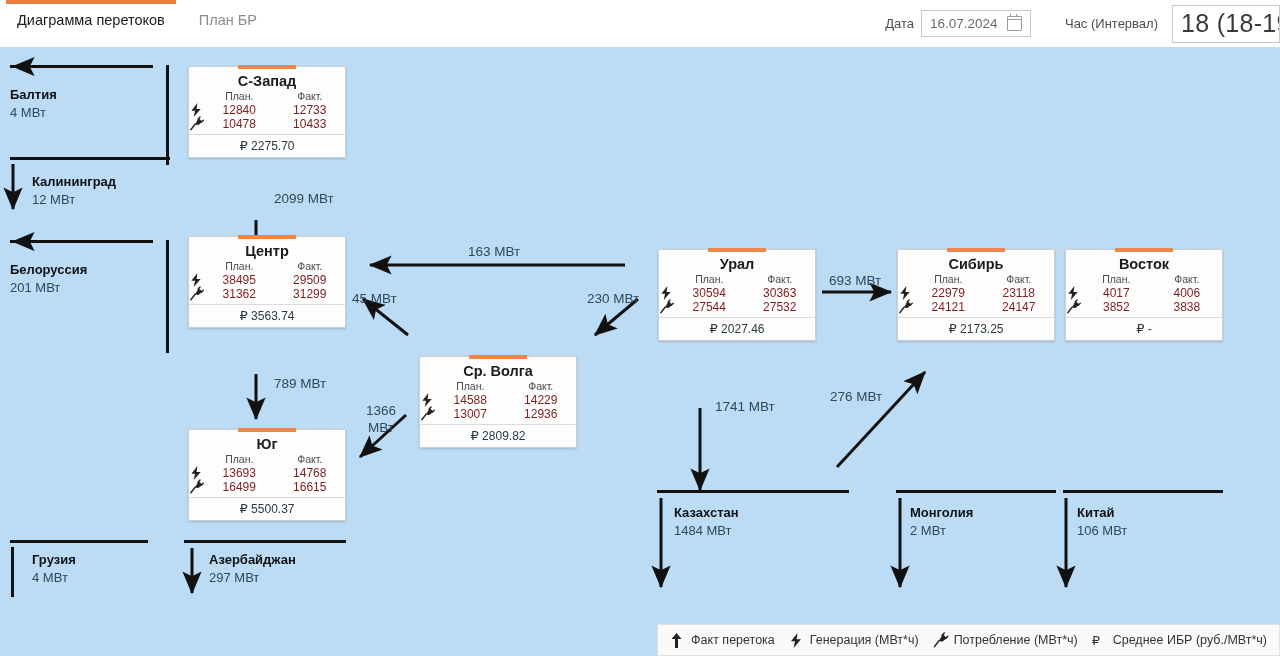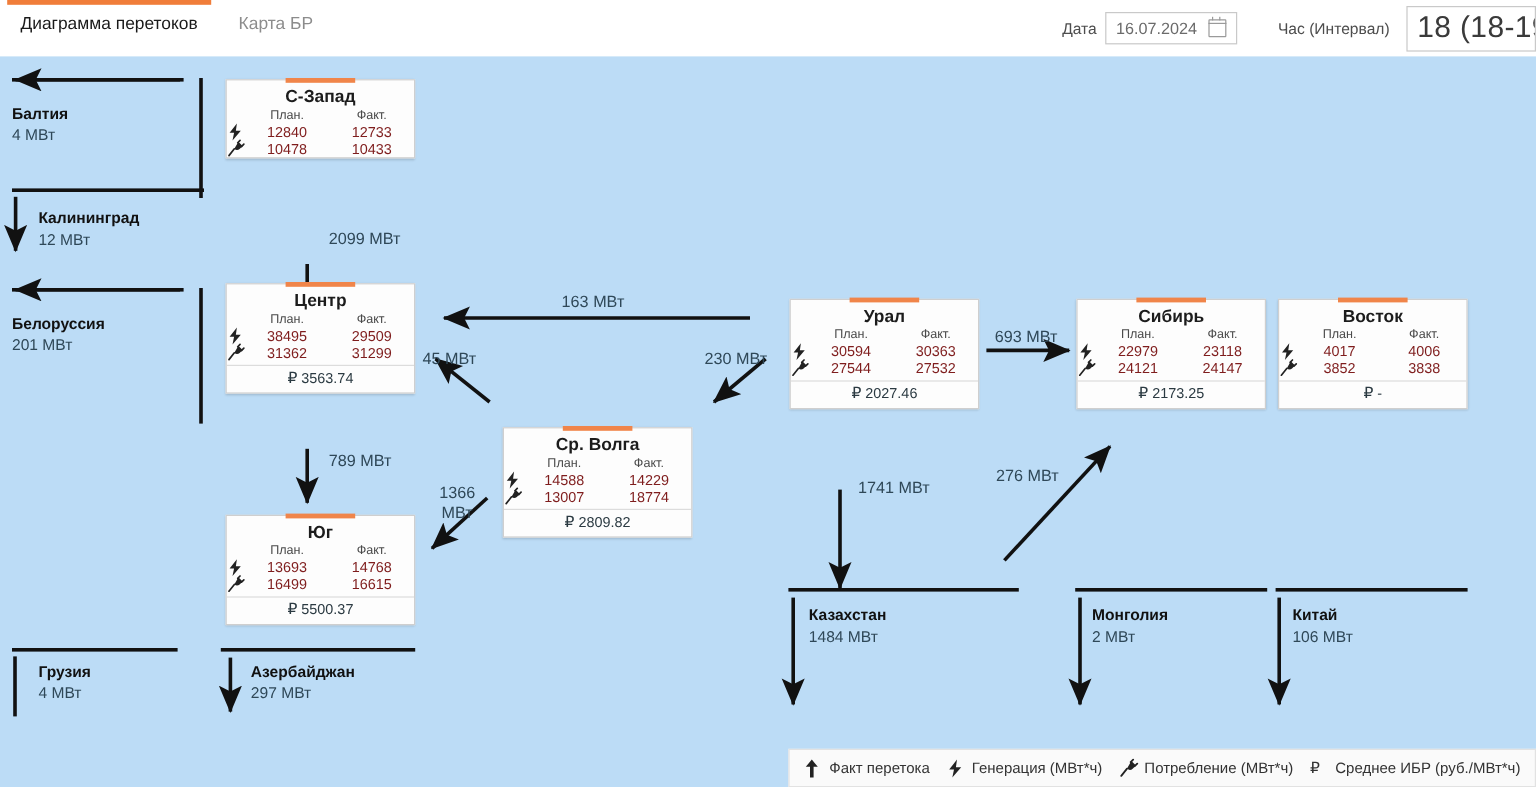--- a/index.html
+++ b/index.html
@@ -76,21 +76,21 @@
 <div id="app">
 
   <div class="topbar">
 
     <div class="tabs">
       <div class="tab active">
         <div class="tabbar"></div>
         <span>Диаграмма перетоков</span>
       </div>
       <div class="tab">
-        <span>Карта БР</span>
+        <span>План БР</span>
       </div>
     </div>
 
     <div class="datewrap">
       <span class="fieldlabel">Дата</span>
       <div class="inputbox datebox">
         <span class="val">16.07.2024</span>
         <span class="cal"></span>
       </div>
       <span class="fieldlabel hourlabel" style="margin-left:34px;">Час (Интервал)</span>
@@ -224,20 +224,21 @@
                 <svg width="15" height="14" viewBox="0 0 15 15">
                   <path d="M9.8 1.1 L13.6 4.9 L10.9 7.6 C9.6 8.9 7.6 8.9 6.4 7.7 L6.2 7.5 L9.8 1.1 Z" fill="#222"></path>
                   <path d="M6.2 7.5 L1.4 13.6 M11.3 0 L9.2 2.1 M14.7 3.4 L12.6 5.5" stroke="#222" stroke-width="1.5" fill="none" stroke-linecap="round"></path>
                 </svg>
               </td>
               <td class="c1 num">10478</td>
               <td class="c2 num">10433</td>
             </tr>
           </tbody>
         </table>
+        <div class="price"><span class="rub">₽</span> 2275.70</div>
       </div>
     <div class="node" style="left:188px;top:189px;width:158px;">
         <div class="cap"></div>
         <div class="title">Центр</div>
         <table>
           <tbody>
             <tr class="hd">
               <td class="ic"></td>
               <td class="c1">План.</td>
               <td class="c2">Факт.</td>
@@ -318,21 +319,21 @@
               <td class="c2 num">14229</td>
             </tr>
             <tr>
               <td class="ic">
                 <svg width="15" height="14" viewBox="0 0 15 15">
                   <path d="M9.8 1.1 L13.6 4.9 L10.9 7.6 C9.6 8.9 7.6 8.9 6.4 7.7 L6.2 7.5 L9.8 1.1 Z" fill="#222"></path>
                   <path d="M6.2 7.5 L1.4 13.6 M11.3 0 L9.2 2.1 M14.7 3.4 L12.6 5.5" stroke="#222" stroke-width="1.5" fill="none" stroke-linecap="round"></path>
                 </svg>
               </td>
               <td class="c1 num">13007</td>
-              <td class="c2 num">18774</td>
+              <td class="c2 num">12936</td>
             </tr>
           </tbody>
         </table>
         <div class="price"><span class="rub">₽</span> 2809.82</div>
       </div>
     <div class="node" style="left:658px;top:202px;width:158px;">
         <div class="cap"></div>
         <div class="title">Урал</div>
         <table>
           <tbody>

